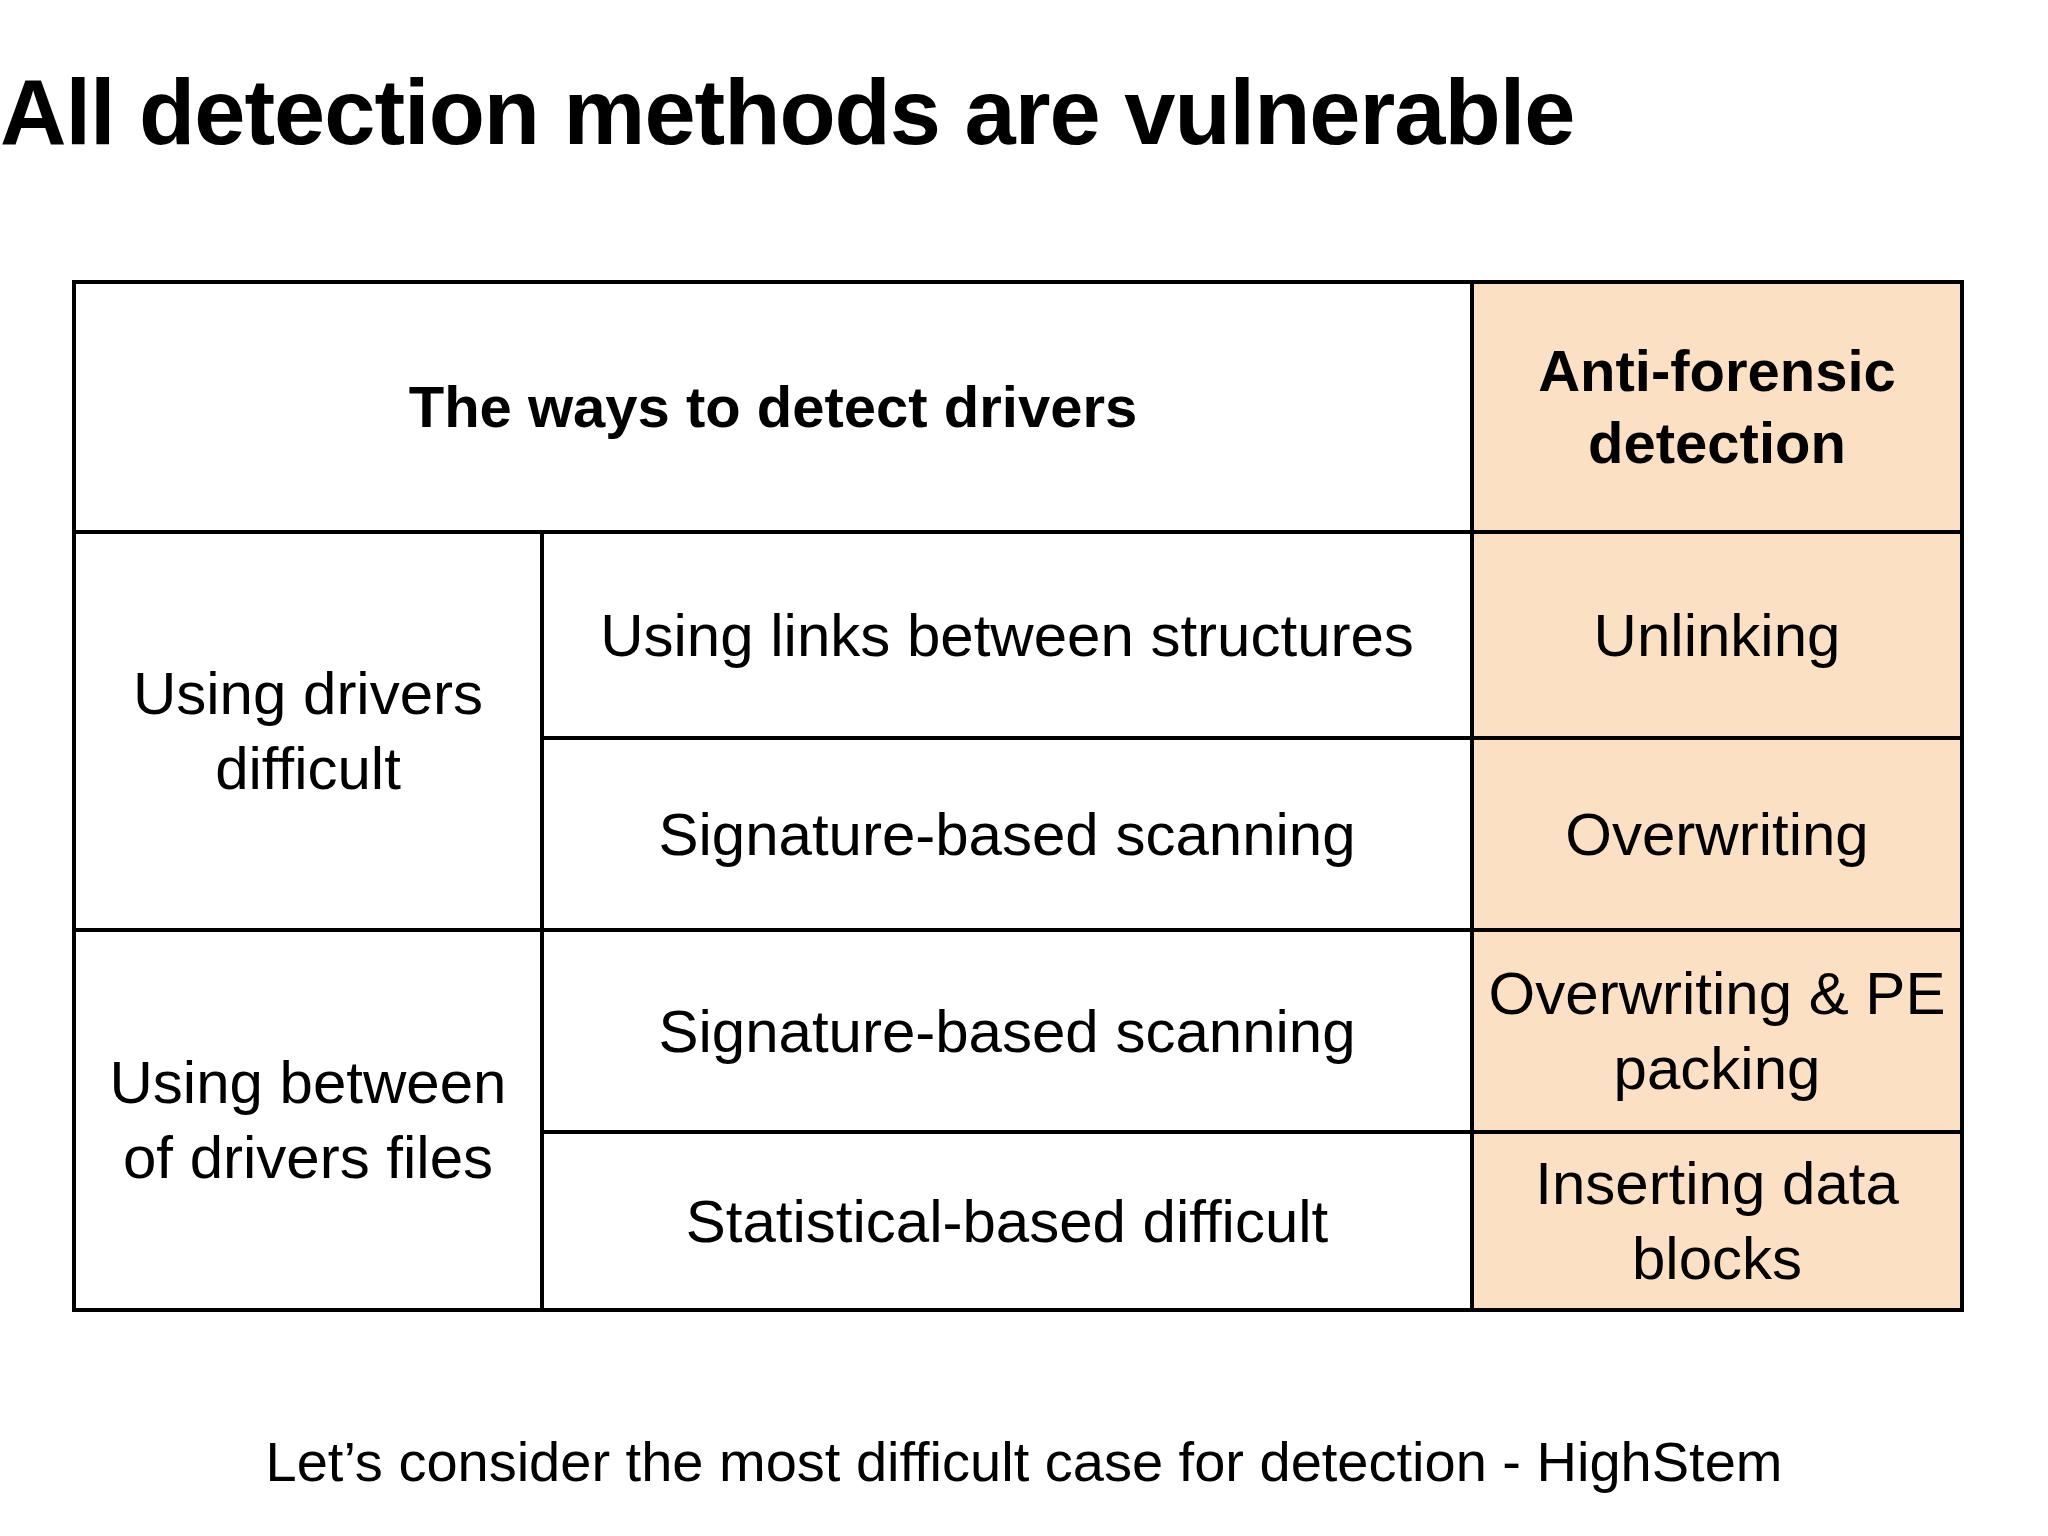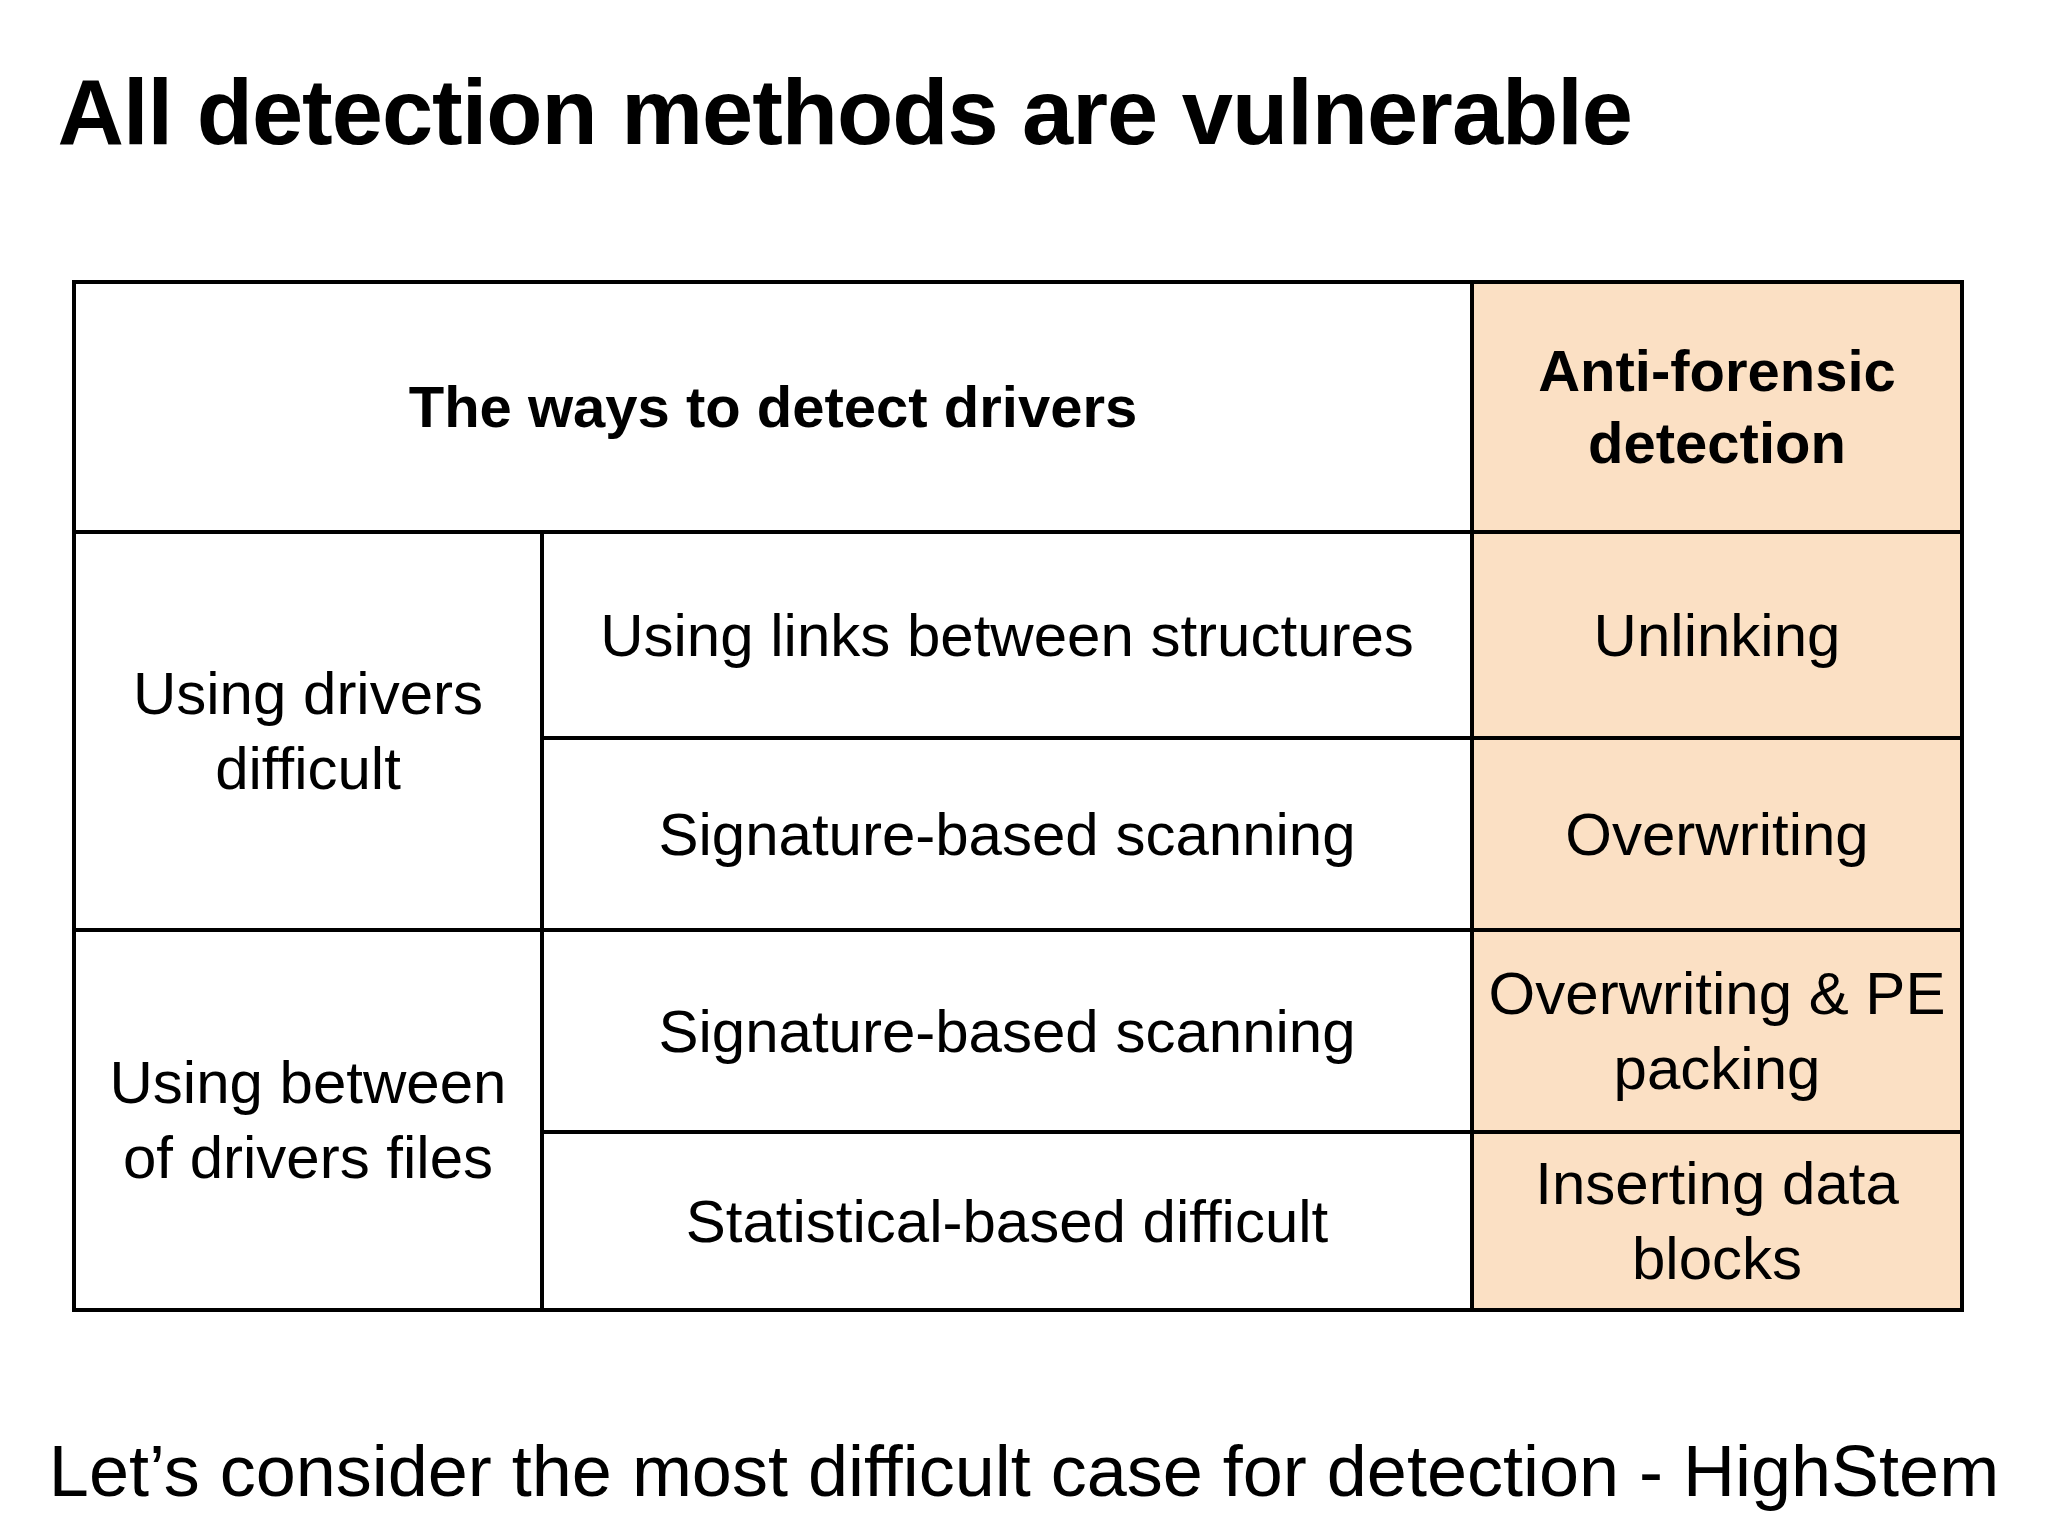--- a/index.html
+++ b/index.html
@@ -21,21 +21,21 @@
     position: relative;
     width: 2048px;
     height: 1536px;
     background: var(--bg-color);
   }
   .slide-title {
     position: absolute;
     top: 62px;
     left: 0;
     width: 1632px;
-    text-align: right;
+    text-align: left;
     font-size: 92px;
     font-weight: bold;
     line-height: 1.1;
     letter-spacing: -1px;
   }
   table.detection-table {
     position: absolute;
     top: 280px;
     left: 72px;
     width: 1888px;
@@ -62,21 +62,21 @@
   .row-1 td { height: 206px; }
   .row-2 td { height: 192px; }
   .row-3 td { height: 202px; }
   .row-4 td { height: 178px; }
   .footer-note {
     position: absolute;
     top: 1428px;
     left: 0;
     width: 2048px;
     text-align: center;
-    font-size: 72px;
+    font-size: 56px;
     line-height: 1.2;
     white-space: nowrap;
   }
 </style>
 </head>
 <body>
 
 <div class="slide">
 
   <div class="slide-title">All detection methods are vulnerable</div>

